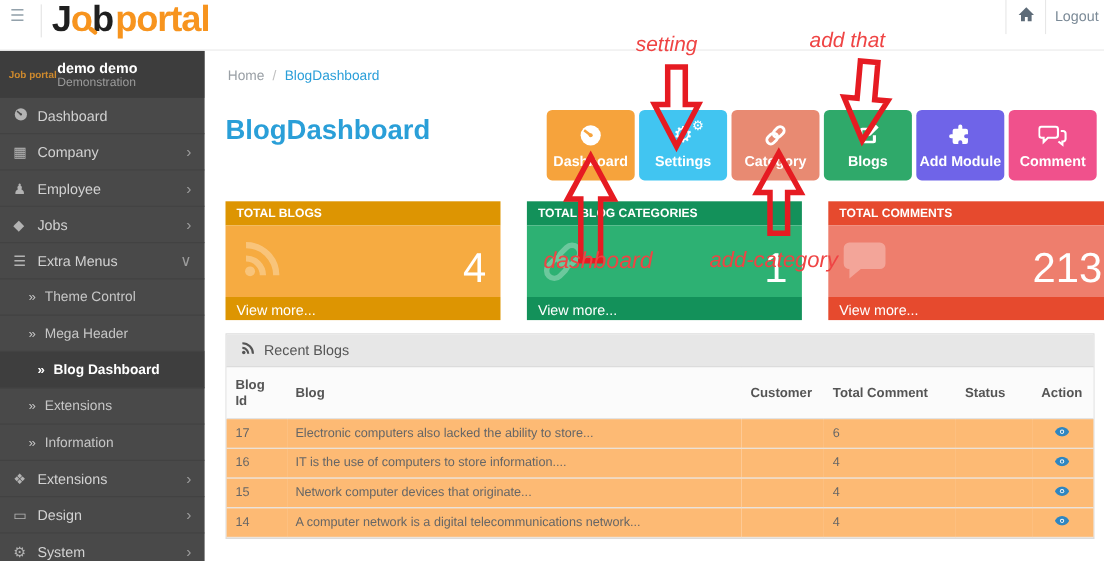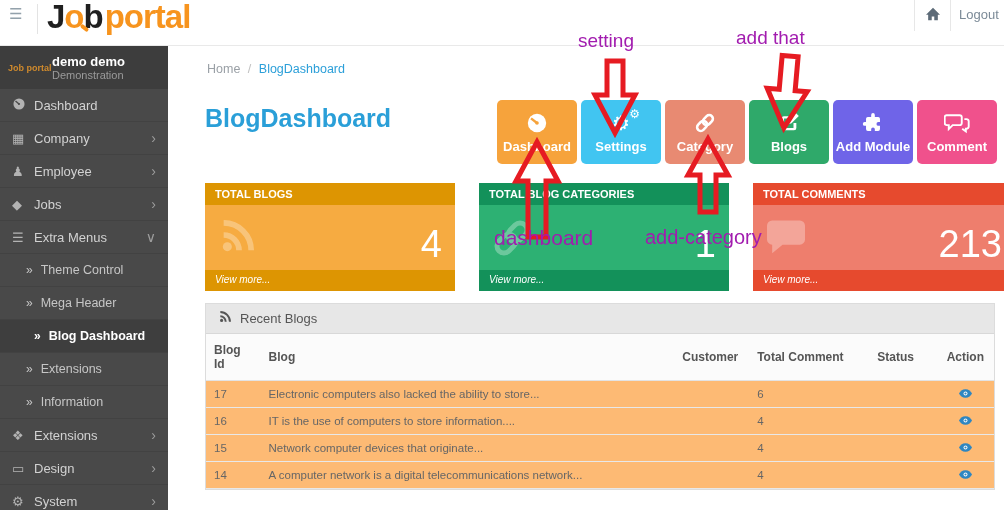--- a/index.html
+++ b/index.html
@@ -17,21 +17,21 @@
   .logo .lo::after { content:""; position:absolute; width:9px; height:4px; background:#f7941e;
                      right:-5px; bottom:5px; transform:rotate(38deg); border-radius:2px; }
   .logo .lportal { color:#f7941e; margin-left:2px; }
   .home-btn { position:absolute; left:914px; top:0; width:37px; height:31px;
               border-left:1px solid #e7e7e7; border-right:1px solid #e7e7e7;
               display:flex; align-items:center; justify-content:center; cursor:pointer; }
   .logout { position:absolute; left:959px; top:6px; color:#7b8a97; font-size:13px;
             display:flex; align-items:center; gap:5px; white-space:nowrap; cursor:pointer; }
 
   
-  .sidebar { position:absolute; left:0; top:46px; width:168px; height:464px;
+  .sidebar { position:absolute; left:0; top:46px; width:186px; height:464px;
              background:#494949; z-index:4; overflow:hidden; }
   .user-panel { height:43px; background:#3d3d3d; display:flex; align-items:center; }
   .mini-logo { width:52px; padding-left:8px; font-size:9px; font-weight:bold; color:#cf8a2d; }
   .user-name { font-size:13px; font-weight:bold; color:#fff; line-height:15px; }
   .user-sub { font-size:11px; color:#9b9b9b; }
   .menu-item { height:33px; display:flex; align-items:center; padding:0 12px;
                border-bottom:1px solid #424242; color:#d2d2d2; font-size:13px; cursor:pointer; }
   .menu-item .mi-icon { width:22px; color:#b3b3b3; font-size:13px; }
   .menu-item .chev { margin-left:auto; color:#9c9c9c; font-size:14px; }
   .submenu-item { height:33px; display:flex; align-items:center; padding:0 12px 0 26px;
@@ -65,36 +65,36 @@
   .gear-small { position:absolute; font-size:12px; color:#fff; right:-10px; top:-4px; }
 
   
   .cards { position:absolute; left:19px; top:137px; display:flex; gap:24px; }
   .card { width:250px; }
   .card.card-3 { width:262px; }
   .card-head { height:22px; font-size:11px; font-weight:bold; color:#fff; padding:5px 10px 0; }
   .card-body { height:65px; position:relative; }
   .card-num { position:absolute; right:13px; bottom:4px; font-size:38px; color:#fff; }
   .card-icon { position:absolute; left:12px; top:12px; opacity:.3; }
-  .card-foot { height:21px; font-size:10px; color:#fff; padding:4px 10px 0; cursor:pointer;font-style:italic; }
+  .card-foot { height:21px; font-size:13px; color:#fff; padding:4px 10px 0; cursor:pointer; }
 
   
   .panel { position:absolute; left:19px; top:257px; width:790px; border:1px solid #dcdcdc; background:#fff; }
   .panel-header { height:30px; background:#e7e7e7; border-bottom:1px solid #d8d8d8;
                   display:flex; align-items:center; padding:11px 12px; color:#555; font-size:13px; gap:8px; }
   table { width:100%; border-collapse:collapse; }
   th { text-align:left; font-size:12px; color:#555; font-weight:bold; padding:9px 8px;
        border-bottom:1px solid #e3e3e3; background:#fbfbfb; }
   td { font-size:11.5px; color:#666; padding:7px 8px; border-bottom:1px solid #e8e8e8; background:#fdba74; }
   td.c-action, th.c-action { text-align:center; padding-right:10px; }
   .eye { cursor:pointer; }
 
   
   .overlay { position:absolute; inset:0; z-index:60; pointer-events:none; }
-  .ann-label { position:absolute; color:#a21caf; white-space:nowrap; }
+  .ann-label { position:absolute; color:#ef4444; white-space:nowrap;font-style:italic; }
   .ann-setting      { left:578px; top:30px;  font-size:19px; }
   .ann-add-blog     { left:736px; top:27px;  font-size:19px; }
   .ann-dashboard    { left:494px; top:226px; font-size:21px; }
   .ann-add-category { left:645px; top:198px; font-size:20px;margin-top:28px; }
 </style>
 </head>
 <body>
 
 <div class="topbar">
   <span class="hamburger">☰</span>

